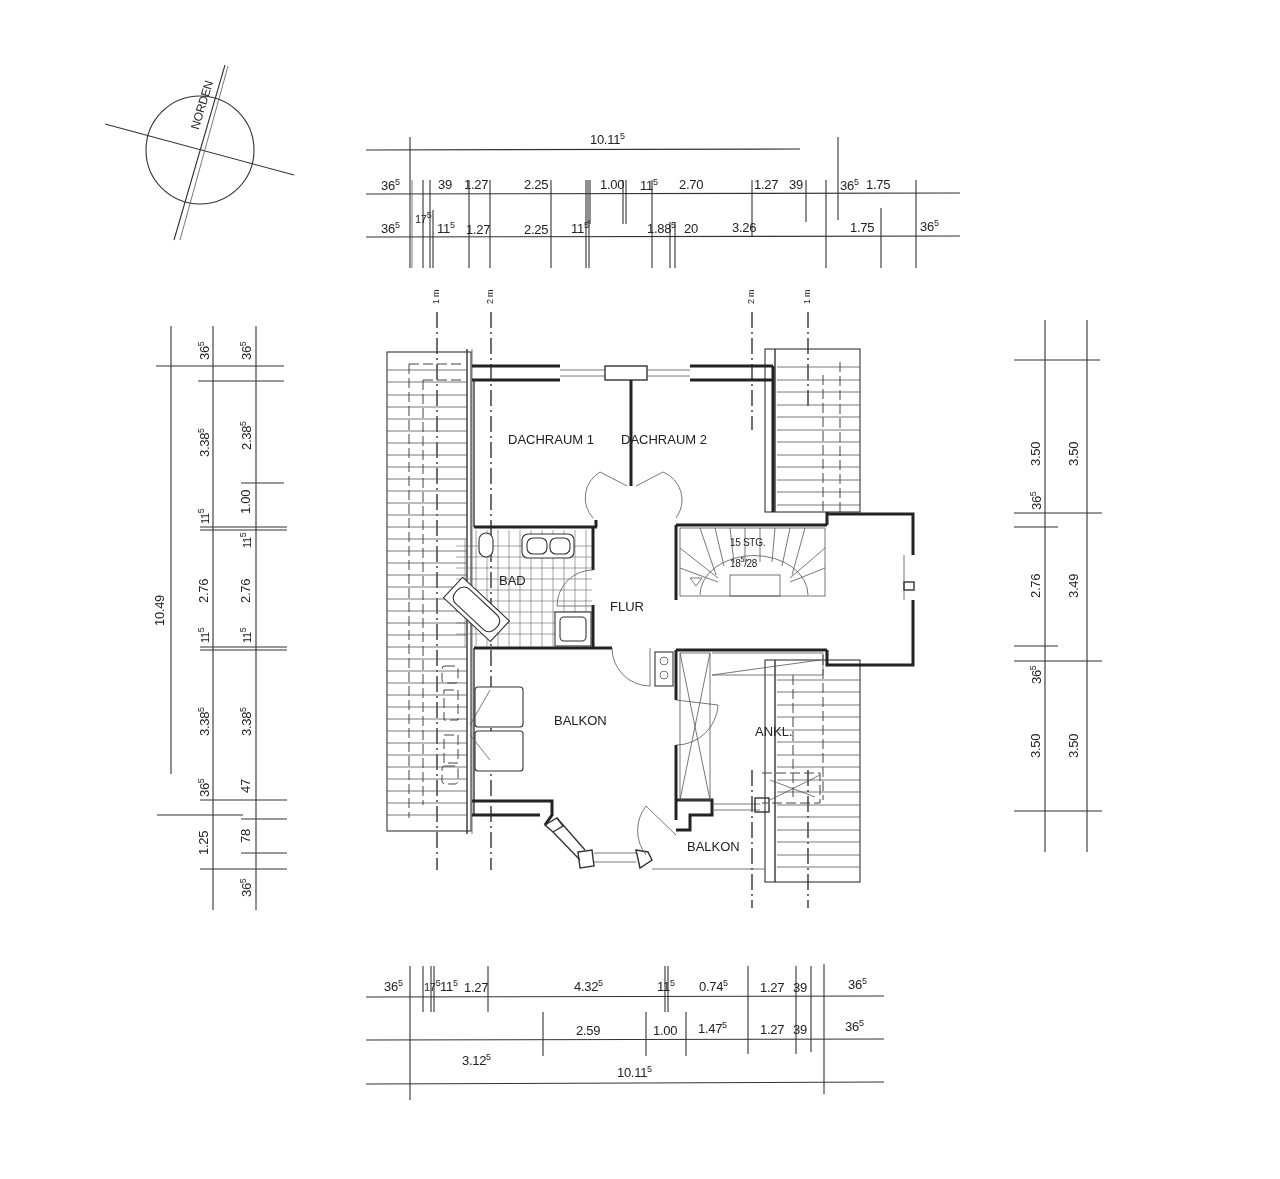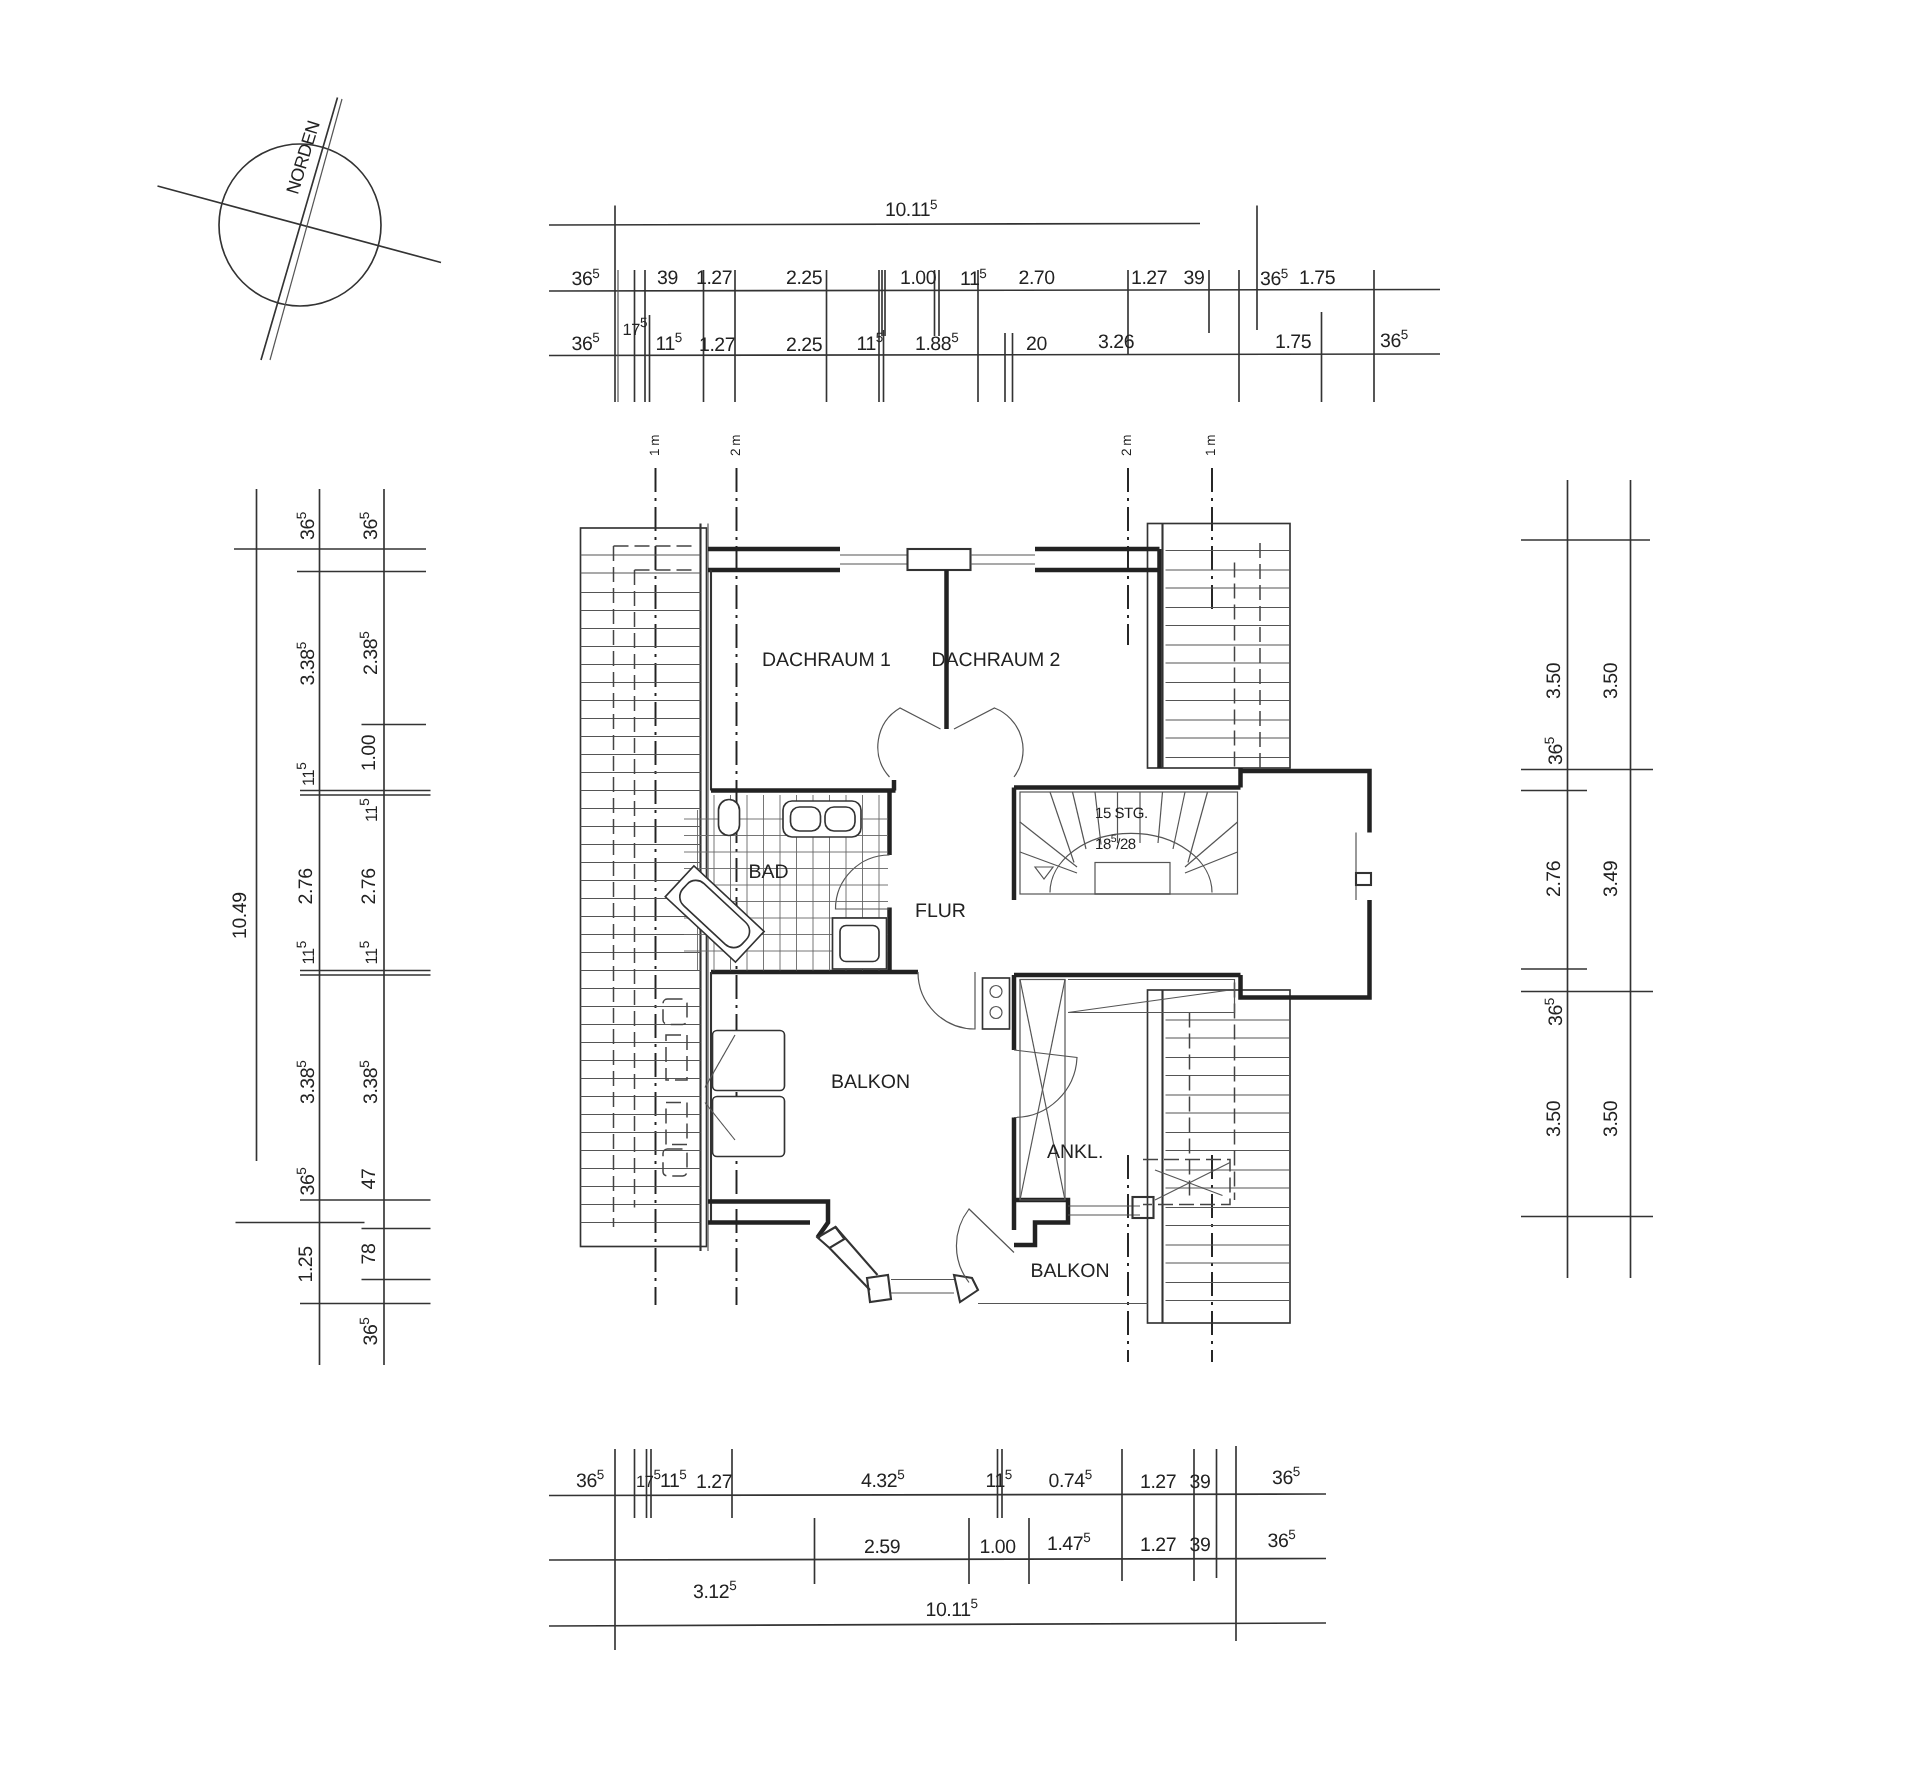--- a/index.html
+++ b/index.html
@@ -364,21 +364,21 @@
   </g>
 </svg>
 
 <div class="lbl rot" style="left:188px; top:127px; transform: rotate(-73deg); font-size:12px;">NORDEN</div>
 
 <div class="lbl room" style="left:508px; top:432px;">DACHRAUM 1</div>
 <div class="lbl room" style="left:621px; top:432px;">DACHRAUM 2</div>
 <div class="lbl room" style="left:610px; top:563px;margin-top:36px;">FLUR</div>
 <div class="lbl room" style="left:499px; top:573px;">BAD</div>
 <div class="lbl room" style="left:554px; top:713px;">BALKON</div>
-<div class="lbl room" style="left:698px; top:724px;margin-top:36px;">ANKL.</div>
+<div class="lbl room" style="left:755px; top:724px;">ANKL.</div>
 <div class="lbl room" style="left:687px; top:839px;">BALKON</div>
 
 <div class="lbl" style="left:730px; top:537px; font-size:10px;">15 STG.</div>
 <div class="lbl" style="left:730px; top:556px; font-size:10px;">
   <span>18</span><sup style="font-size:7px;">5</sup><span>/28</span>
 </div>
 
 <div class="lbl rot" style="left:431px; top:304px; font-size:9px;">1 m</div>
 <div class="lbl rot" style="left:485px; top:304px; font-size:9px;">2 m</div>
 <div class="lbl rot" style="left:746px; top:304px; font-size:9px;">2 m</div>
@@ -397,21 +397,21 @@
 <div class="lbl dim" style="left:789px; top:177px;"><span>39</span></div>
 <div class="lbl dim" style="left:840px; top:177px;"><span>36</span><sup>5</sup></div>
 <div class="lbl dim" style="left:866px; top:177px;"><span>1.75</span></div>
 
 <div class="lbl dim" style="left:381px; top:220px;"><span>36</span><sup>5</sup></div>
 <div class="lbl dim" style="left:415px; top:210px; font-size:11px;"><span>17</span><sup>5</sup></div>
 <div class="lbl dim" style="left:437px; top:220px;"><span>11</span><sup>5</sup></div>
 <div class="lbl dim" style="left:466px; top:222px;"><span>1.27</span></div>
 <div class="lbl dim" style="left:524px; top:222px;"><span>2.25</span></div>
 <div class="lbl dim" style="left:571px; top:220px;"><span>11</span><sup>5</sup></div>
-<div class="lbl dim" style="left:610px; top:220px;"><span>1.88</span><sup>5</sup></div>
+<div class="lbl dim" style="left:647px; top:220px;"><span>1.88</span><sup>5</sup></div>
 <div class="lbl dim" style="left:684px; top:221px;"><span>20</span></div>
 <div class="lbl dim" style="left:732px; top:220px;"><span>3.26</span></div>
 <div class="lbl dim" style="left:850px; top:220px;"><span>1.75</span></div>
 <div class="lbl dim" style="left:920px; top:218px;"><span>36</span><sup>5</sup></div>
 
 <div class="lbl dim" style="left:384px; top:978px;"><span>36</span><sup>5</sup></div>
 <div class="lbl dim" style="left:424px; top:978px; font-size:11px;"><span>17</span><sup>5</sup></div>
 <div class="lbl dim" style="left:440px; top:978px;"><span>11</span><sup>5</sup></div>
 <div class="lbl dim" style="left:464px; top:980px;"><span>1.27</span></div>
 <div class="lbl dim" style="left:574px; top:978px;"><span>4.32</span><sup>5</sup></div>

